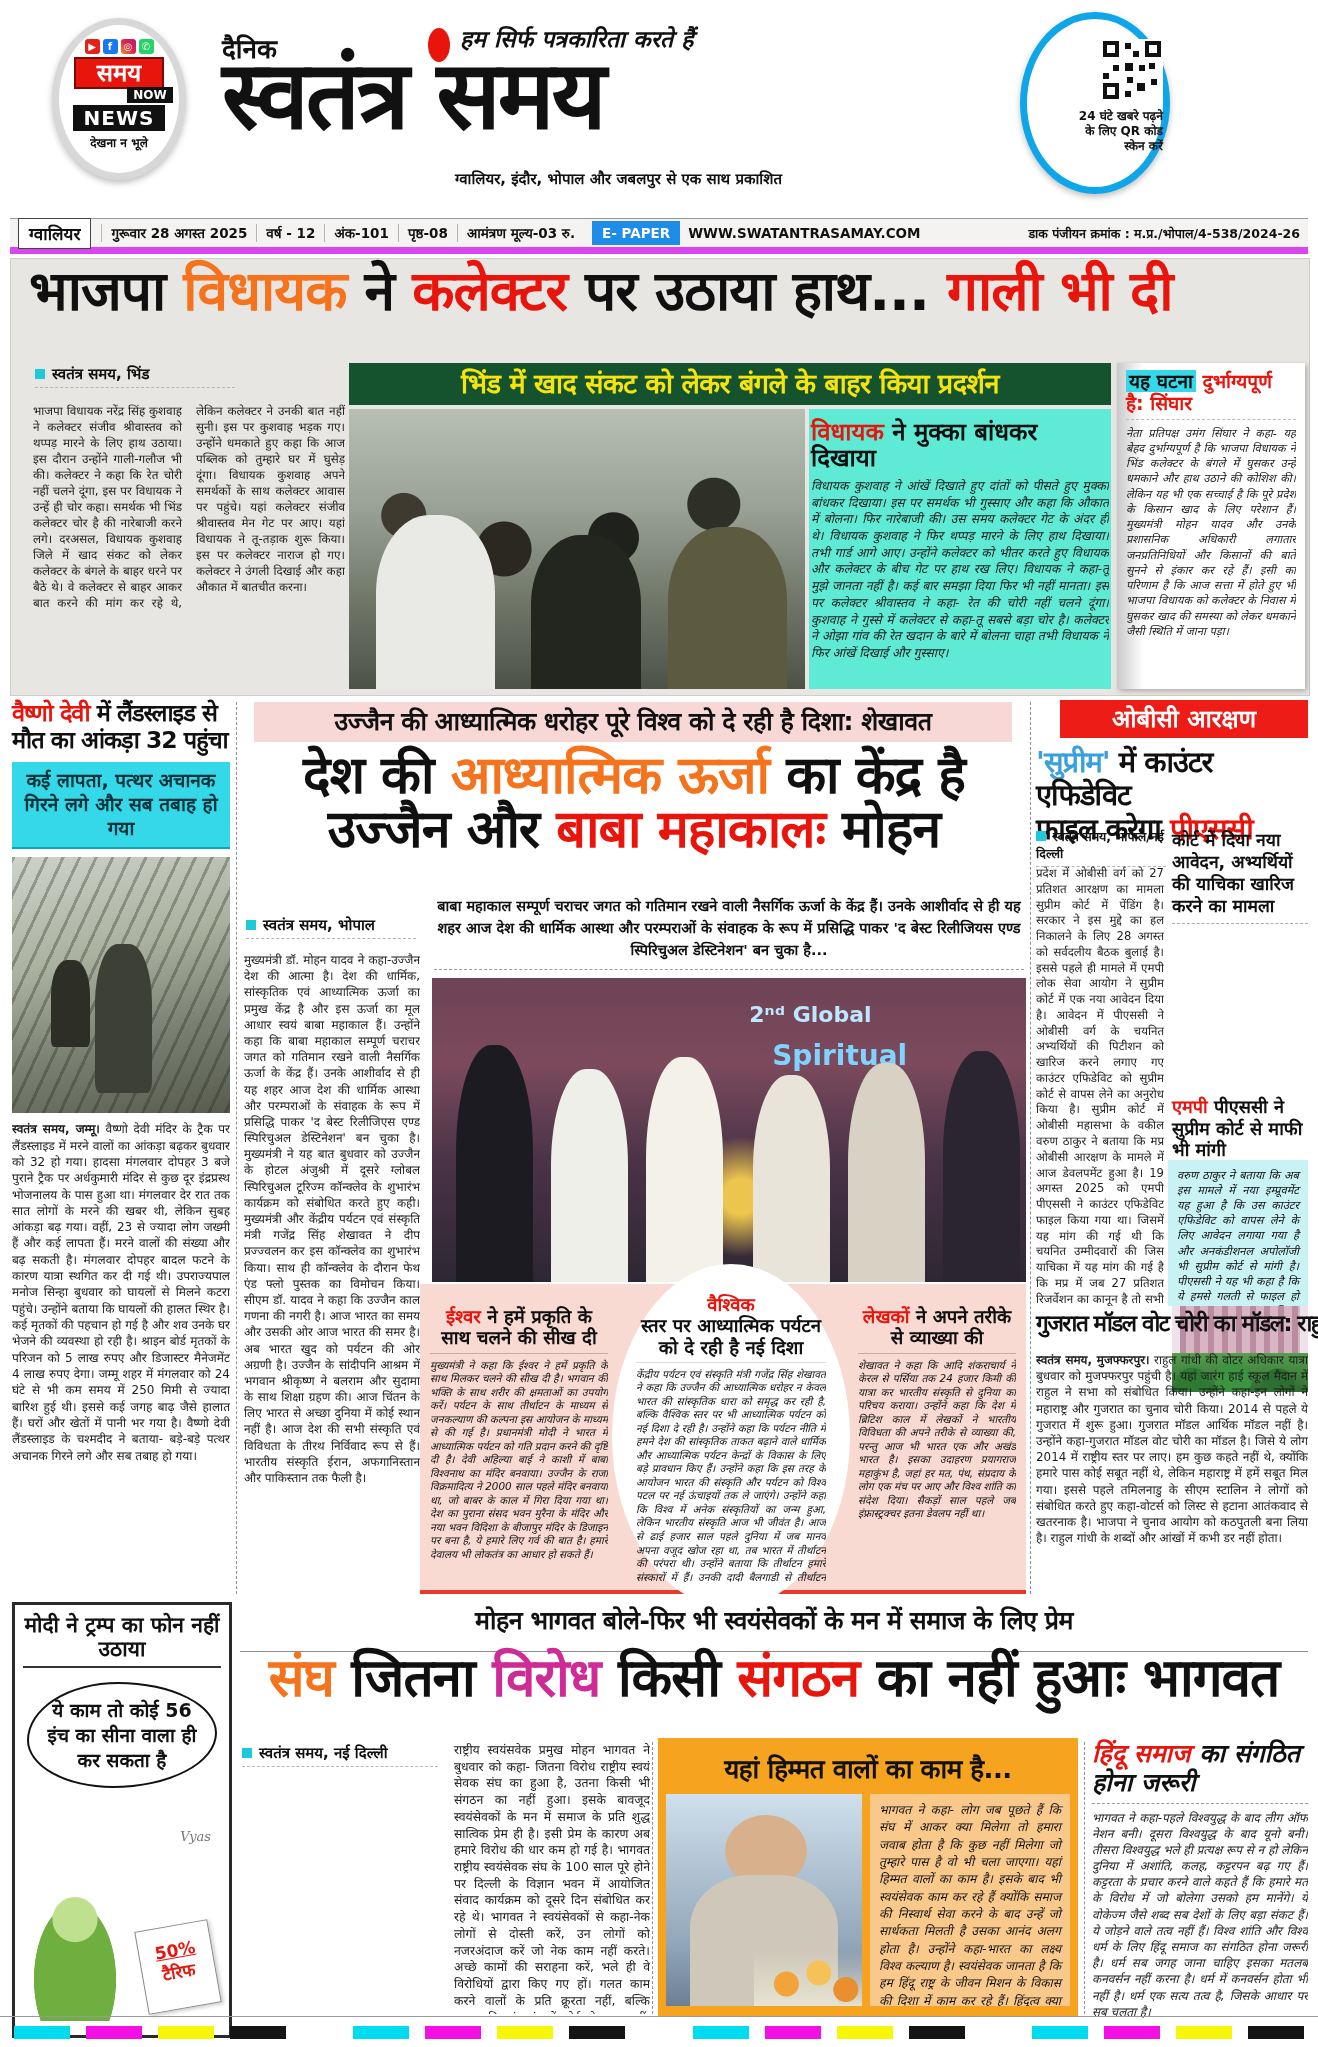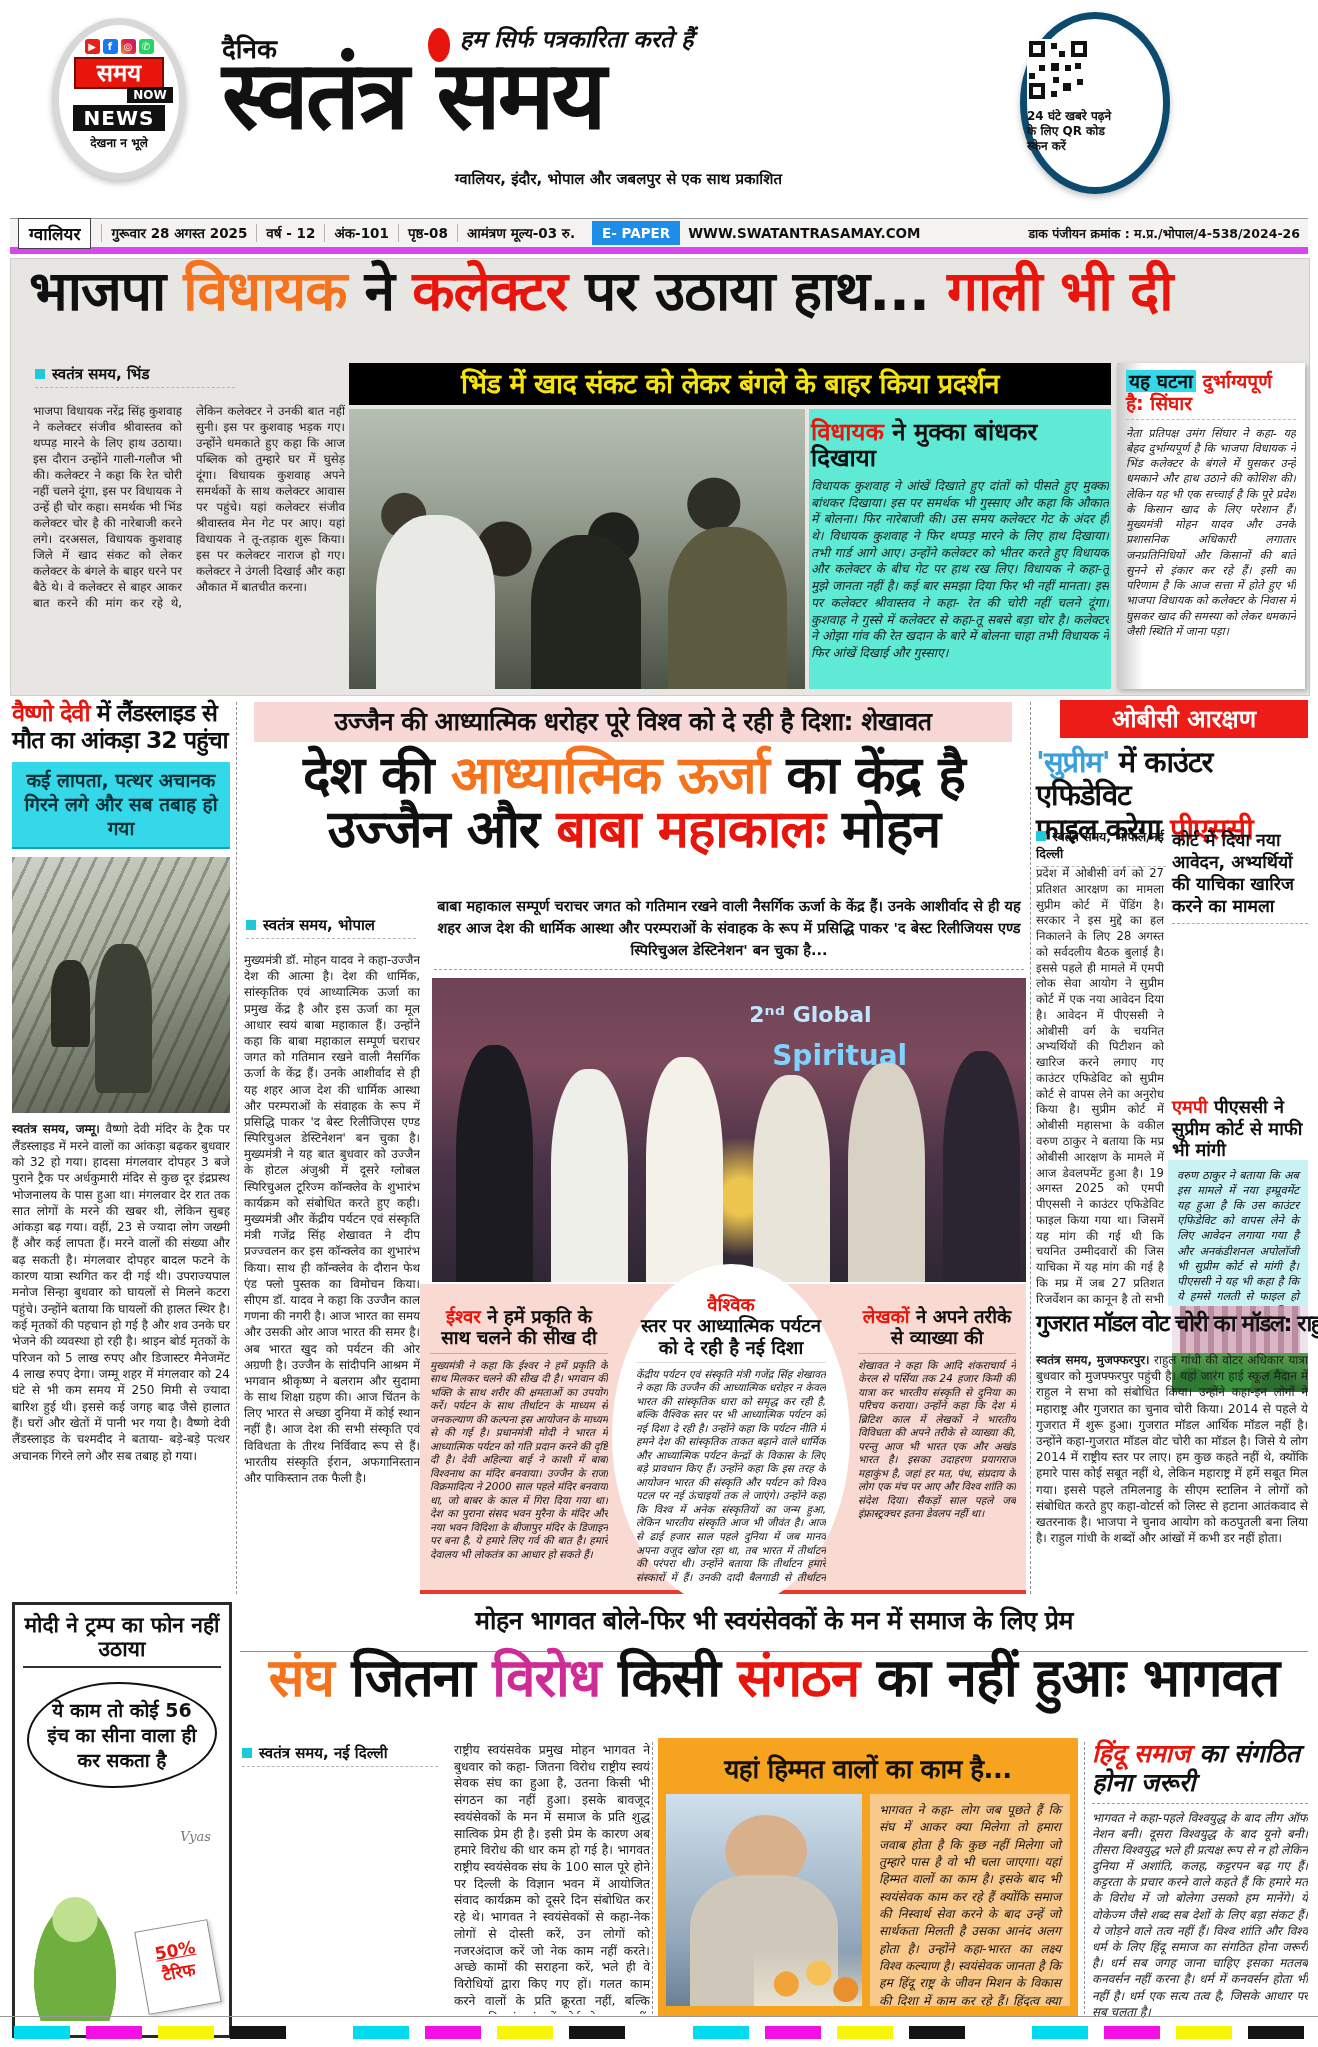--- a/index.html
+++ b/index.html
@@ -22,35 +22,35 @@
   .logo-samay{background:#e8150d;color:#fff;font-weight:800;font-size:24px;width:86px;margin:0 auto;
               border:2px solid #7a0a06;padding:1px 0;line-height:1.1;}
   .logo-now{background:#111;color:#fff;font-weight:800;font-size:12px;width:46px;margin:-2px 6px 0 auto;padding:1px 0;}
   .logo-news{background:#111;color:#fff;font-weight:800;font-size:20px;width:92px;margin:2px auto 0;padding:1px 0;letter-spacing:1px;}
   .logo-tag{font-weight:bold;font-size:12px;margin-top:3px;}
   .mast-daily{font-weight:800;font-size:26px;}
   .mast-tagline{font-family:"DejaVu Serif",serif;font-style:italic;font-weight:bold;font-size:23px;}
   .red-dot{width:22px;height:34px;background:#e8150d;border-radius:50%;}
   .mast-title{font-weight:800;font-size:95px;letter-spacing:-3px;line-height:1;white-space:nowrap;}
   .mast-sub{font-weight:800;font-size:15px;}
-  .qr-oval{width:150px;height:182px;border:7px solid #0c4a6e;border-radius:50%;background:#fff;
-           box-shadow:0 3px 6px rgba(0,0,0,.25);text-align:left;padding-top:20px;box-sizing:border-box;}
+  .qr-oval{width:150px;height:182px;border:7px solid #0ea5e9;border-radius:50%;background:#fff;
+           box-shadow:0 3px 6px rgba(0,0,0,.25);text-align:right;padding-top:20px;box-sizing:border-box;}
   .qr-cap{font-weight:bold;font-size:12px;line-height:1.25;white-space:pre-line;margin-top:4px;}
   
   .datebar{display:flex;align-items:center;background:#f4f3f1;border-top:1px solid #999;
            border-bottom:7px solid #d946ef;height:36px;font-size:13.5px;font-weight:bold;padding:0 8px;box-sizing:border-box;}
   .dl-city{border:1px solid #444;background:#fff;padding:3px 10px;font-size:17px;margin-right:10px;}
   .dl-item{padding:0 9px;border-left:1px solid #b5b5b5;}
   .dl-item:first-of-type{border-left:none;}
   .dl-epaper{background:#1e8de8;color:#fff;padding:4px 10px;margin:0 8px;}
   .dl-site{font-weight:800;}
   .dl-reg{margin-left:auto;font-size:12.5px;}
   
   .lead-sec{background:#e8e6e3;border:1px solid #cfcdc9;}
-  .banner{background:#000000;color:#f6e40e;font-weight:800;font-size:27px;text-align:center;line-height:42px;letter-spacing:-0.5px;}
+  .banner{background:#14532d;color:#f6e40e;font-weight:800;font-size:27px;text-align:center;line-height:42px;letter-spacing:-0.5px;}
   .fistbox{background:#5eead4;padding:10px 2px;box-sizing:border-box;}
   .fist-head{font-weight:800;font-size:24px;line-height:1.1;margin-bottom:6px;}
   .singhar{background:linear-gradient(90deg,#c9c9c9,#ffffff 14%);padding:8px 9px;box-sizing:border-box;box-shadow:2px 2px 5px rgba(0,0,0,.25);}
   .singhar-head{font-weight:800;font-size:19px;line-height:1.15;border-bottom:1px dashed #bbb;padding-bottom:4px;margin-bottom:6px;}
   .hl-cyan{background:#35d8e8;padding:0 3px;}
   
   .photo{position:relative;overflow:hidden;}
   .ph-lead{background:
     radial-gradient(circle at 80% 34%, #2e3028 0 26px, rgba(0,0,0,0) 27px),
     radial-gradient(circle at 58% 46%, #1f221c 0 25px, rgba(0,0,0,0) 26px),

